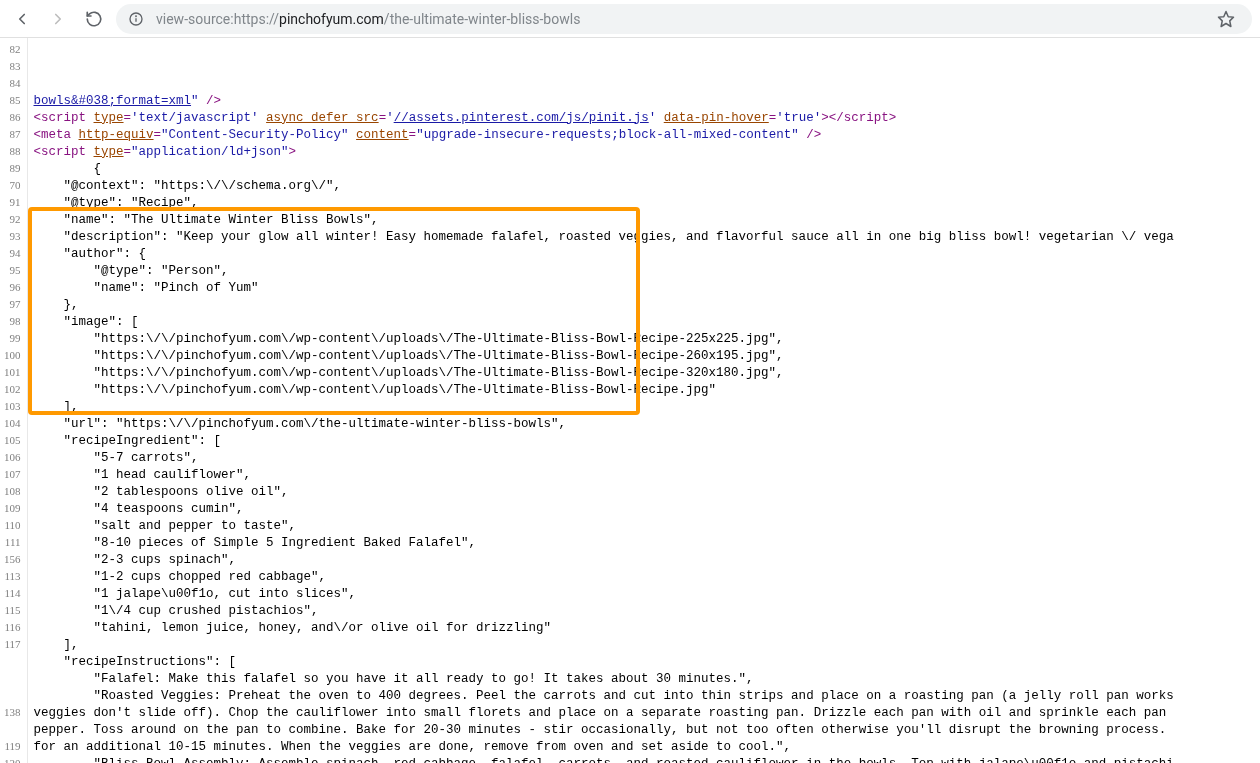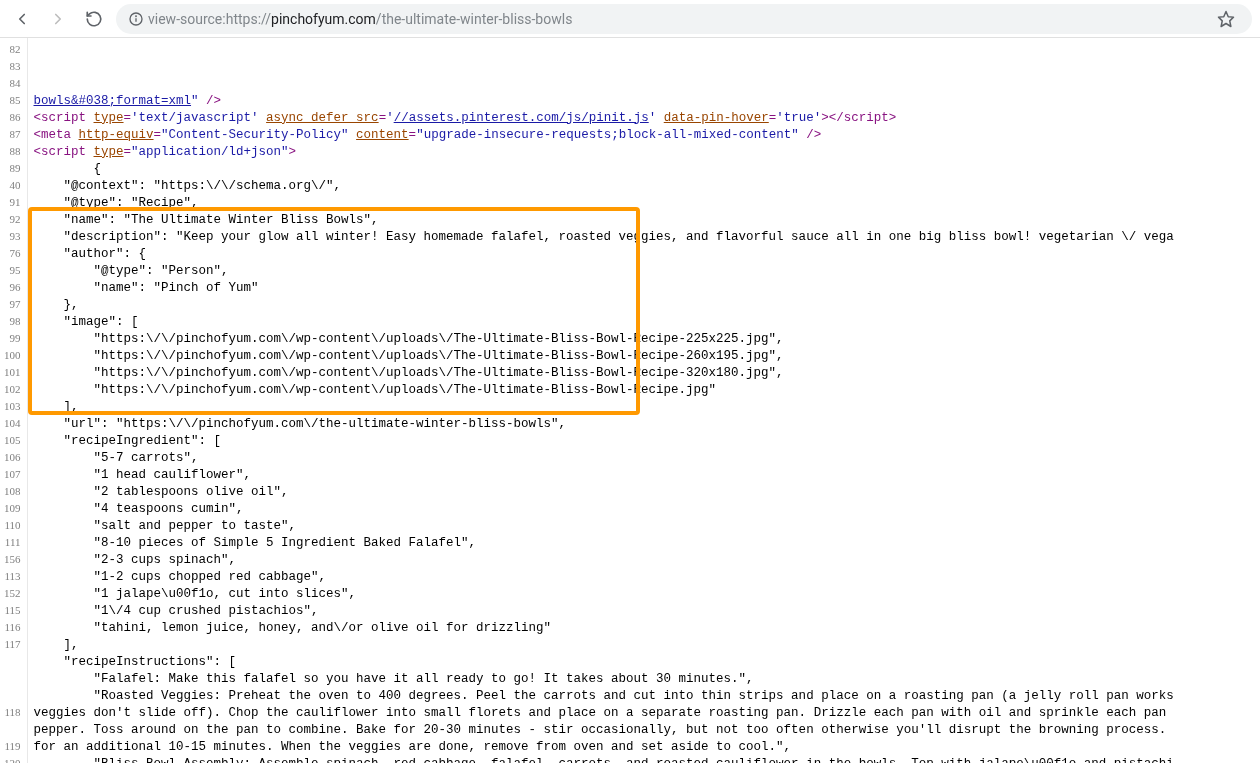--- a/index.html
+++ b/index.html
@@ -1,21 +1,21 @@
 <!DOCTYPE html>
 <html><head>
 <meta charset="utf-8">
 <style>
 * { margin: 0; padding: 0; box-sizing: border-box; }
 body { font-family: -apple-system, BlinkMacSystemFont, "Segoe UI", Roboto, sans-serif; background: #fff; font-size: 13px; }
 .toolbar { display: flex; align-items: center; height: 38px; padding: 0 8px; border-bottom: 1px solid #e0e0e0; gap: 8px; }
 .nav-btn { width: 28px; height: 28px; display: flex; align-items: center; justify-content: center; border-radius: 50%; cursor: pointer; color: #5f6368; }
 .nav-btn.disabled { color: #bdbdbd; }
 .nav-btn svg { width: 18px; height: 18px; }
-.url-bar { flex: 1; display: flex; align-items: center; height: 30px; background: #f1f3f4; border-radius: 15px; padding: 0 12px; gap: 4px; color: #5f6368; }
+.url-bar { flex: 1; display: flex; align-items: center; height: 30px; background: #f1f3f4; border-radius: 15px; padding: 0 12px; gap: 12px; color: #5f6368; }
 .url-bar svg { width: 16px; height: 16px; flex-shrink: 0; }
 .url-text { font-size: 14px; color: #5f6368; white-space: nowrap; overflow: hidden; }
 .url-text .prefix { color: #80868b; }
 .url-text .domain { color: #202124; }
 .star-btn { width: 28px; height: 28px; display: flex; align-items: center; justify-content: center; color: #5f6368; margin-left: auto; }
 .star-btn svg { width: 18px; height: 18px; }
 .source-view { display: flex; font-family: Menlo, Monaco, "Courier New", monospace; font-size: 12.5px; line-height: 1.35; }
 .gutter { background: #fff; color: #808080; text-align: right; padding: 4px 6px 4px 4px; user-select: none; border-right: 1px solid #e8e8e8; font-size: 11px; }
 .gutter div { height: 17px; font-family: Liberation Serif, serif; }
 .code { padding: 4px 0 4px 6px; white-space: pre; position: relative; overflow: hidden; }
@@ -65,52 +65,52 @@
 <div class="source-view">
   <div class="gutter" id="gutter">
       <div>82</div>
       <div>83</div>
       <div>84</div>
       <div>85</div>
       <div>86</div>
       <div>87</div>
       <div>88</div>
       <div>89</div>
-      <div>40</div>
+      <div>70</div>
       <div>91</div>
       <div>92</div>
       <div>93</div>
-      <div>76</div>
+      <div>94</div>
       <div>95</div>
       <div>96</div>
       <div>97</div>
       <div>98</div>
       <div>99</div>
       <div>100</div>
       <div>101</div>
       <div>102</div>
       <div>103</div>
       <div>104</div>
       <div>105</div>
       <div>106</div>
       <div>107</div>
       <div>108</div>
       <div>109</div>
       <div>110</div>
       <div>111</div>
       <div>156</div>
       <div>113</div>
-      <div>152</div>
+      <div>114</div>
       <div>115</div>
       <div>116</div>
       <div>117</div>
       <div></div>
       <div></div>
       <div></div>
-      <div>118</div>
+      <div>138</div>
       <div></div>
       <div>119</div>
       <div>120</div>
     </div>
   <div class="code" id="code">
     <div class="highlight-box" id="hl" style="top: 169px; left: 0px; width: 612px; height: 208px;"></div>
   <div class="code-line"><span class="t-link">bowls&amp;#038;format=xml</span><span class="t-str">"</span><span class="t-txt"> </span><span class="t-tag">/&gt;</span></div><div class="code-line"><span class="t-tag">&lt;script </span><span class="t-attr">type</span><span class="t-tag">=</span><span class="t-str">'text/javascript'</span><span class="t-txt"> </span><span class="t-attr">async defer src</span><span class="t-tag">=</span><span class="t-str">'</span><span class="t-link">//assets.pinterest.com/js/pinit.js</span><span class="t-str">'</span><span class="t-txt"> </span><span class="t-attr">data-pin-hover</span><span class="t-tag">=</span><span class="t-str">'true'</span><span class="t-tag">&gt;&lt;/scr</span><span class="t-tag">ipt&gt;</span></div><div class="code-line"><span class="t-tag">&lt;meta </span><span class="t-attr">http-equiv</span><span class="t-tag">=</span><span class="t-str">"Content-Security-Policy"</span><span class="t-txt"> </span><span class="t-attr">content</span><span class="t-tag">=</span><span class="t-str">"upgrade-insecure-requests;block-all-mixed-content"</span><span class="t-txt"> </span><span class="t-tag">/&gt;</span></div><div class="code-line"><span class="t-tag">&lt;script </span><span class="t-attr">type</span><span class="t-tag">=</span><span class="t-str">"application/ld+json"</span><span class="t-tag">&gt;</span></div><div class="code-line"><span class="t-txt">        {</span></div><div class="code-line"><span class="t-txt">    "@context": "https:\/\/schema.org\/",</span></div><div class="code-line"><span class="t-txt">    "@type": "Recipe",</span></div><div class="code-line"><span class="t-txt">    "name": "The Ultimate Winter Bliss Bowls",</span></div><div class="code-line"><span class="t-txt">    "description": "Keep your glow all winter! Easy homemade falafel, roasted veggies, and flavorful sauce all in one big bliss bowl! vegetarian \/ vega</span></div><div class="code-line"><span class="t-txt">    "author": {</span></div><div class="code-line"><span class="t-txt">        "@type": "Person",</span></div><div class="code-line"><span class="t-txt">        "name": "Pinch of Yum"</span></div><div class="code-line"><span class="t-txt">    },</span></div><div class="code-line"><span class="t-txt">    "image": [</span></div><div class="code-line"><span class="t-txt">        "https:\/\/pinchofyum.com\/wp-content\/uploads\/The-Ultimate-Bliss-Bowl-Recipe-225x225.jpg",</span></div><div class="code-line"><span class="t-txt">        "https:\/\/pinchofyum.com\/wp-content\/uploads\/The-Ultimate-Bliss-Bowl-Recipe-260x195.jpg",</span></div><div class="code-line"><span class="t-txt">        "https:\/\/pinchofyum.com\/wp-content\/uploads\/The-Ultimate-Bliss-Bowl-Recipe-320x180.jpg",</span></div><div class="code-line"><span class="t-txt">        "https:\/\/pinchofyum.com\/wp-content\/uploads\/The-Ultimate-Bliss-Bowl-Recipe.jpg"</span></div><div class="code-line"><span class="t-txt">    ],</span></div><div class="code-line"><span class="t-txt">    "url": "https:\/\/pinchofyum.com\/the-ultimate-winter-bliss-bowls",</span></div><div class="code-line"><span class="t-txt">    "recipeIngredient": [</span></div><div class="code-line"><span class="t-txt">        "5-7 carrots",</span></div><div class="code-line"><span class="t-txt">        "1 head cauliflower",</span></div><div class="code-line"><span class="t-txt">        "2 tablespoons olive oil",</span></div><div class="code-line"><span class="t-txt">        "4 teaspoons cumin",</span></div><div class="code-line"><span class="t-txt">        "salt and pepper to taste",</span></div><div class="code-line"><span class="t-txt">        "8-10 pieces of Simple 5 Ingredient Baked Falafel",</span></div><div class="code-line"><span class="t-txt">        "2-3 cups spinach",</span></div><div class="code-line"><span class="t-txt">        "1-2 cups chopped red cabbage",</span></div><div class="code-line"><span class="t-txt">        "1 jalape\u00f1o, cut into slices",</span></div><div class="code-line"><span class="t-txt">        "1\/4 cup crushed pistachios",</span></div><div class="code-line"><span class="t-txt">        "tahini, lemon juice, honey, and\/or olive oil for drizzling"</span></div><div class="code-line"><span class="t-txt">    ],</span></div><div class="code-line"><span class="t-txt">    "recipeInstructions": [</span></div><div class="code-line"><span class="t-txt">        "Falafel: Make this falafel so you have it all ready to go! It takes about 30 minutes.",</span></div><div class="code-line"><span class="t-txt">        "Roasted Veggies: Preheat the oven to 400 degrees. Peel the carrots and cut into thin strips and place on a roasting pan (a jelly roll pan works</span></div><div class="code-line"><span class="t-txt">veggies don't slide off). Chop the cauliflower into small florets and place on a separate roasting pan. Drizzle each pan with oil and sprinkle each pan </span></div><div class="code-line"><span class="t-txt">pepper. Toss around on the pan to combine. Bake for 20-30 minutes - stir occasionally, but not too often otherwise you'll disrupt the browning process. </span></div><div class="code-line"><span class="t-txt">for an additional 10-15 minutes. When the veggies are done, remove from oven and set aside to cool.",</span></div><div class="code-line"><span class="t-txt">        "Bliss Bowl Assembly: Assemble spinach, red cabbage, falafel, carrots, and roasted cauliflower in the bowls. Top with jalape\u00f1o and pistachi</span></div></div>
 </div>
 
 </body></html>

